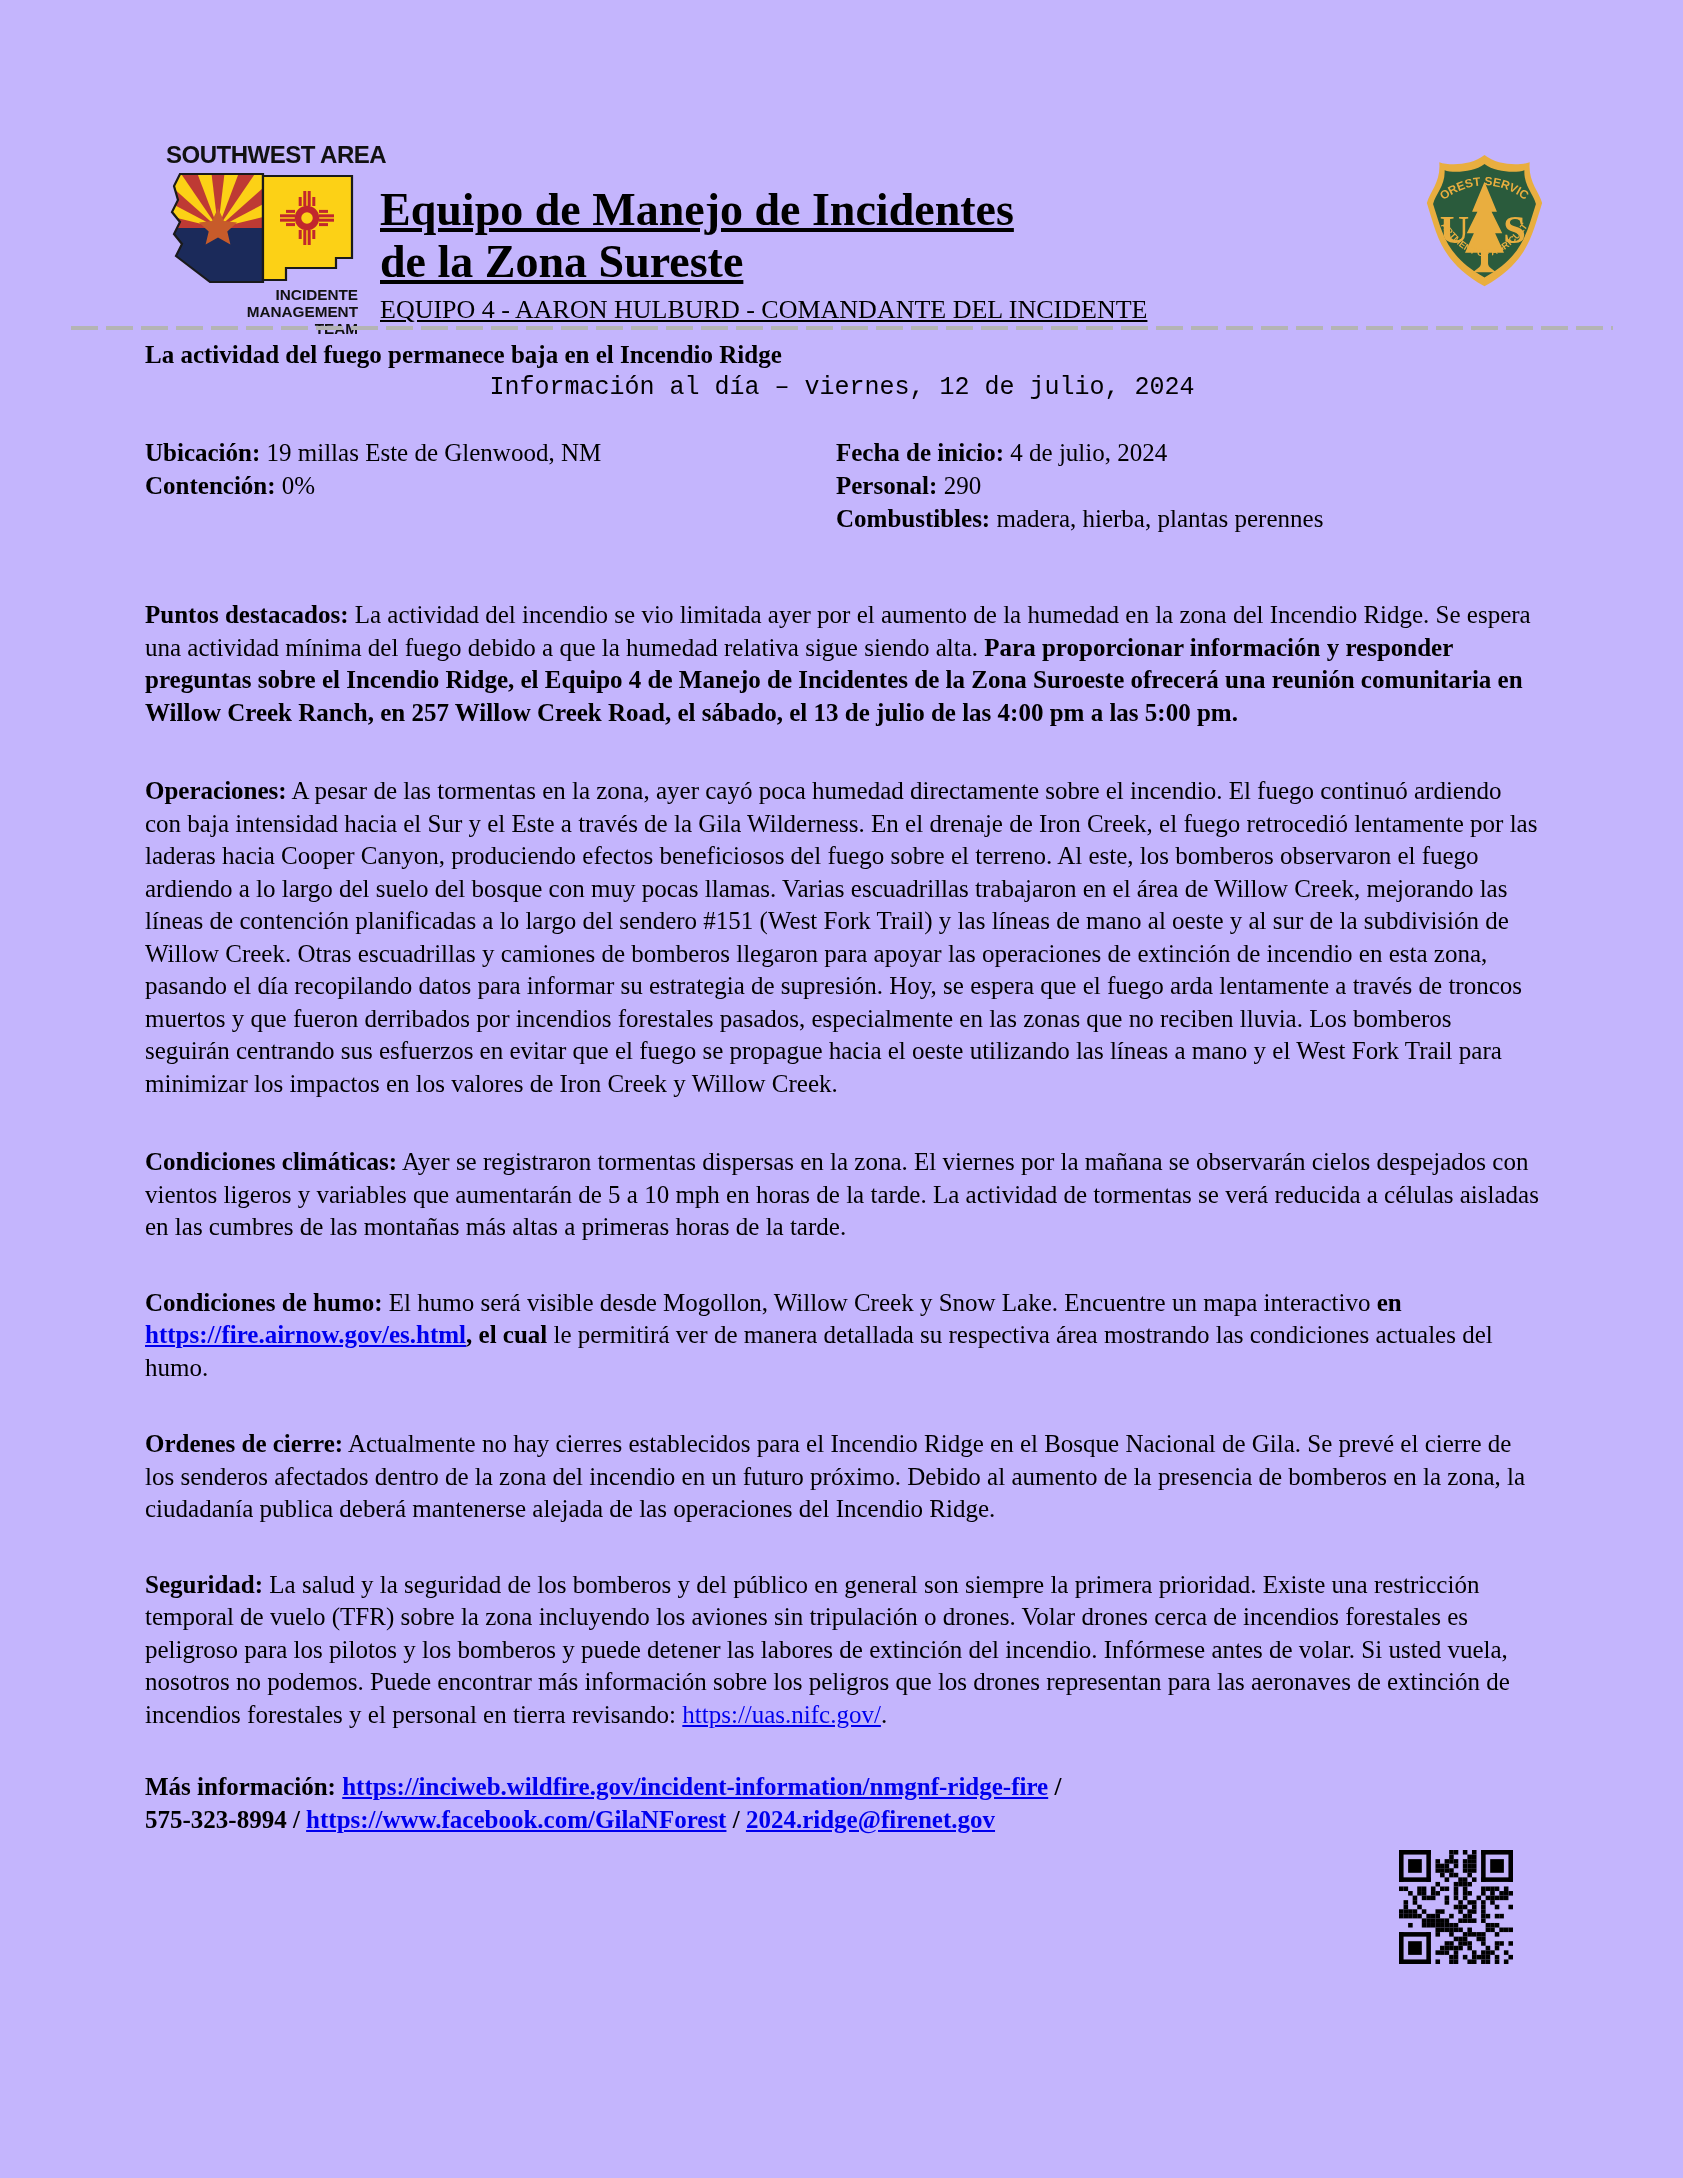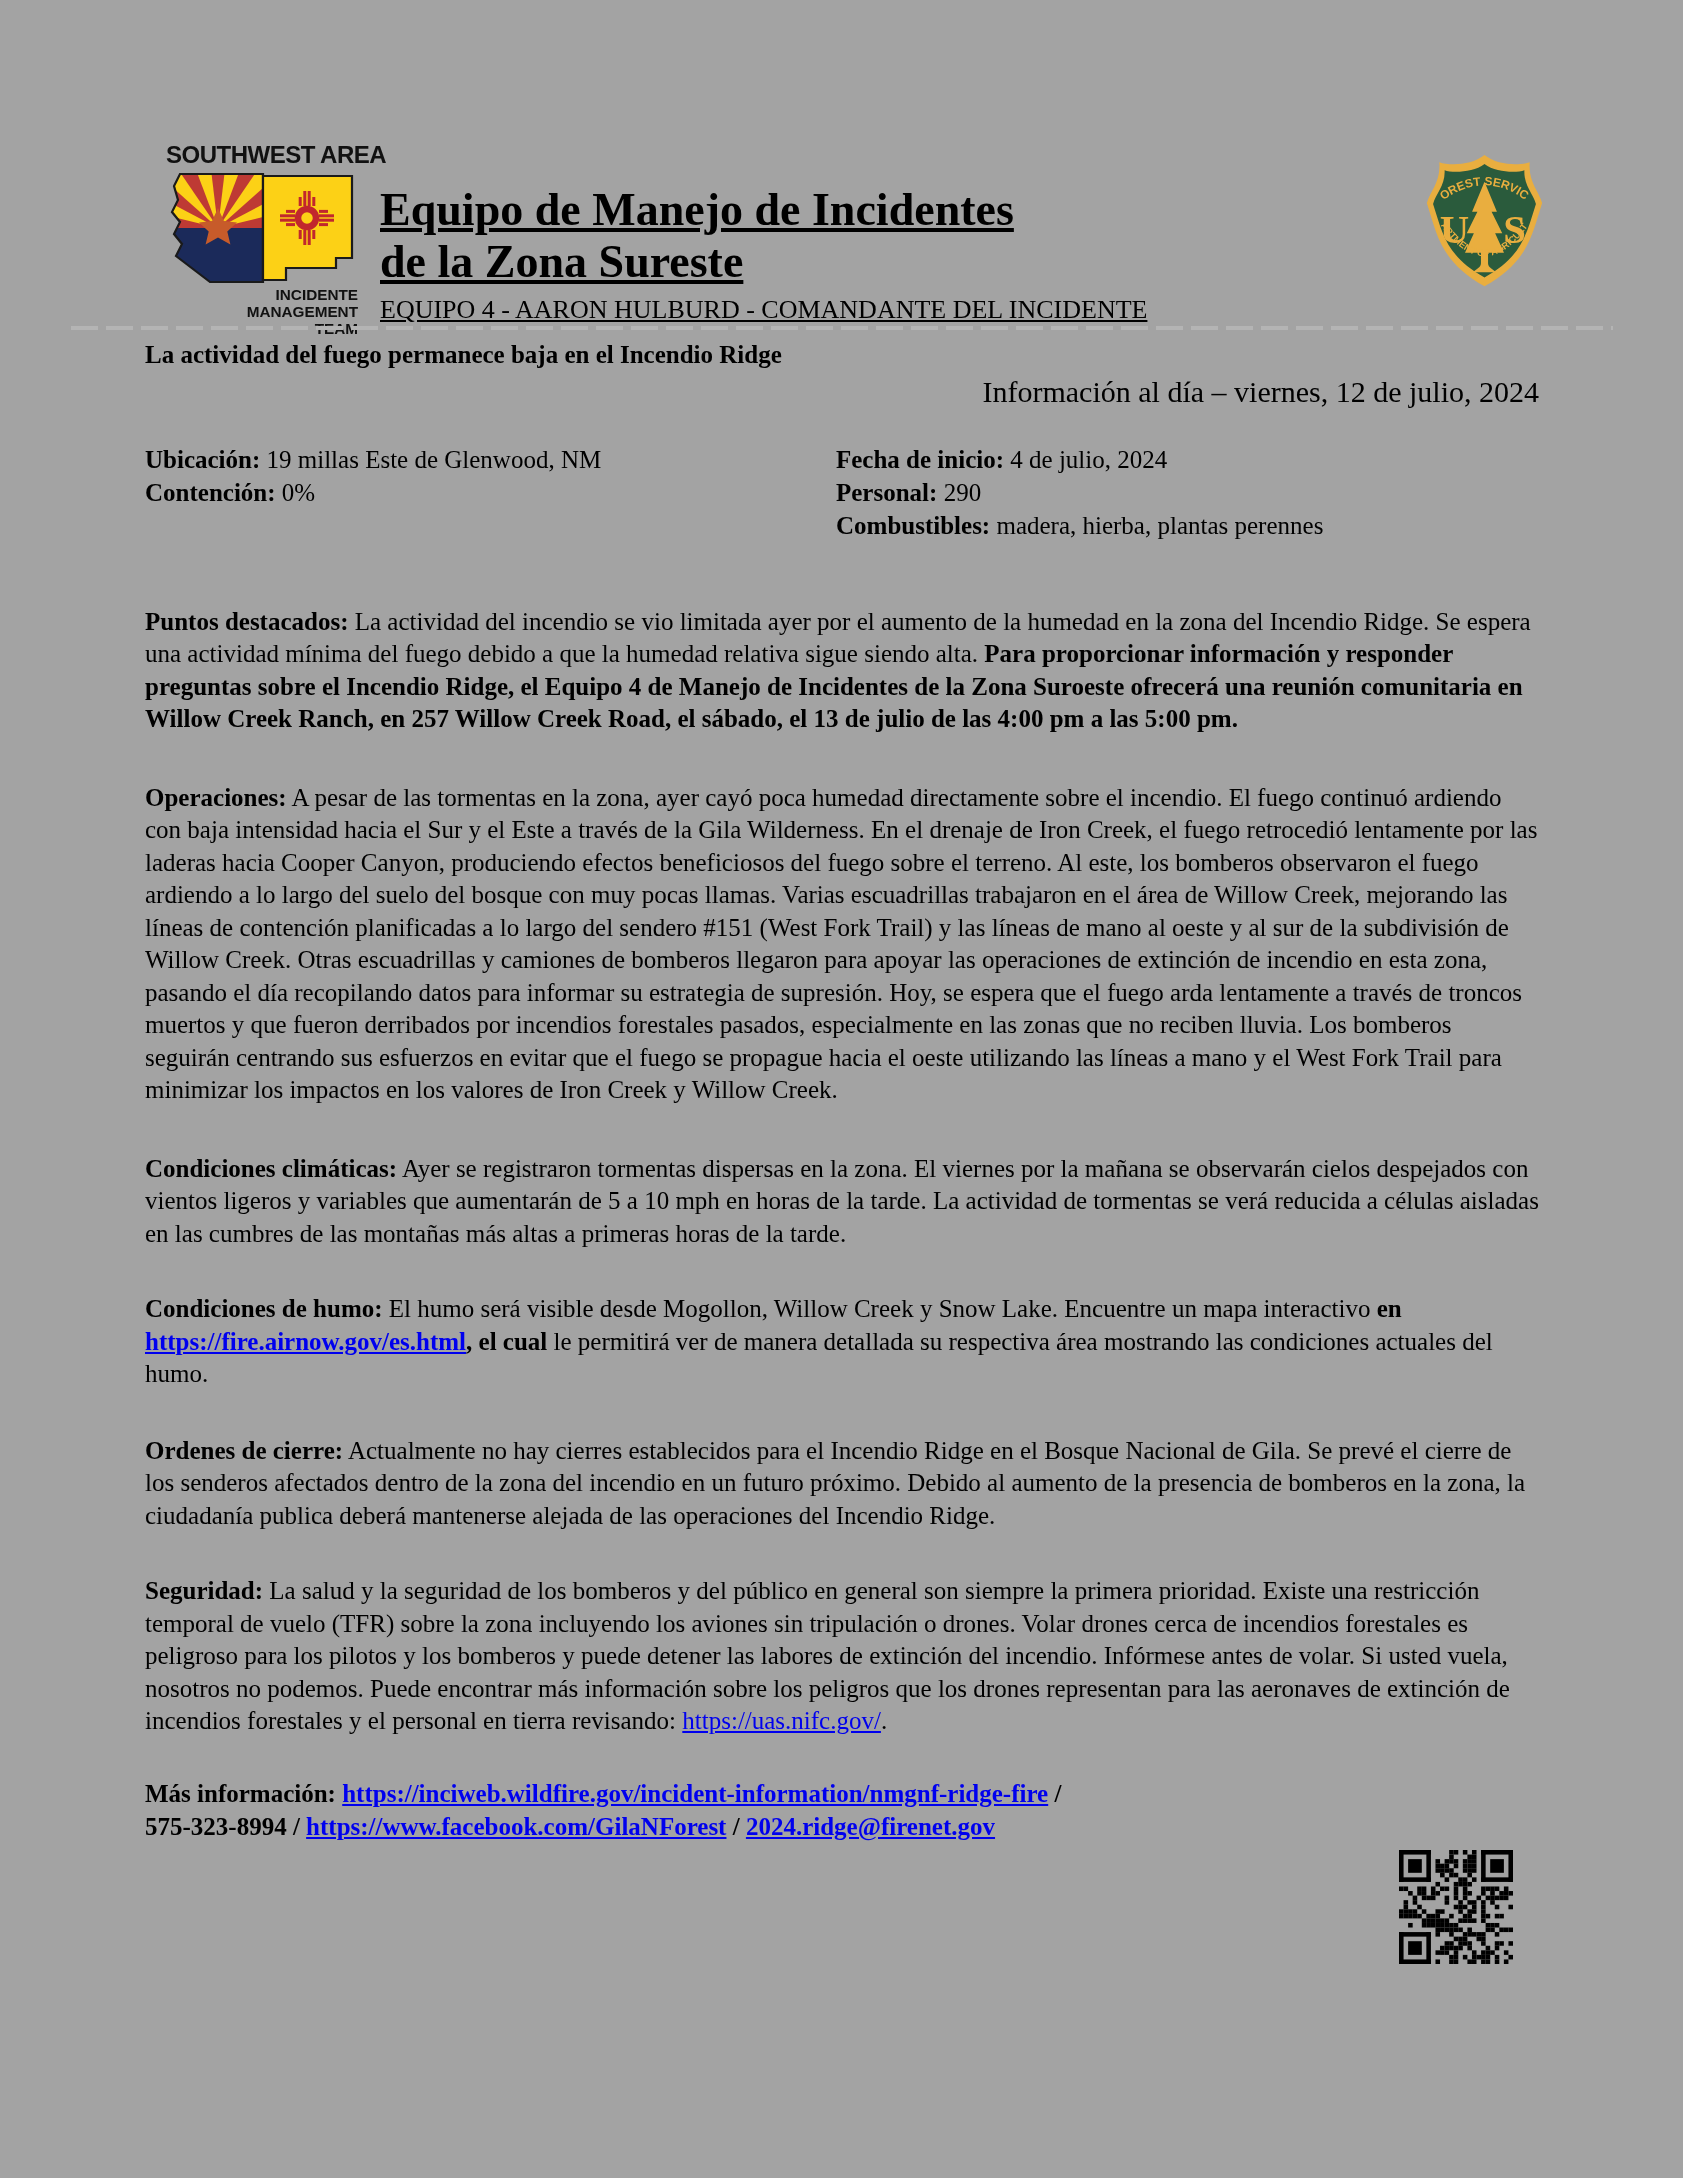--- a/index.html
+++ b/index.html
@@ -1,18 +1,18 @@
 <!DOCTYPE html>
 <html><head>
 <meta charset="utf-8">
 <style>
   * { margin:0; padding:0; box-sizing:border-box; }
   html,body { background:#e9e9e9; }
   .page {
-    position:relative; width:1683px; height:2178px; background:#a3a3a3;
+    position:relative; width:1683px; height:2178px; background:#c4b5fd;
     font-family:"Liberation Serif", serif; color:#000; overflow:hidden;
     margin:0 auto;
   }
   
   .logo-group { position:absolute; left:166px; top:141px; width:192px; }
   .swa-text {
     font-family:"Liberation Sans", sans-serif; font-weight:bold;
     font-size:24px; letter-spacing:-0.5px; white-space:nowrap; color:#111;
   }
   .flags { display:block; margin-top:3px; }
@@ -24,21 +24,21 @@
   .org-title { font-size:46px; font-weight:bold; line-height:1.14; letter-spacing:0; }
   .subtitle { font-size:26px; font-weight:normal; margin-top:6px; letter-spacing:0; white-space:nowrap; }
   .fs-shield { position:absolute; left:1418px; top:150px; }
   .separator {
     position:absolute; top:326px; left:71px; width:1542px; height:4px;
     background:repeating-linear-gradient(90deg,#b4b4b4 0 27px, rgba(0,0,0,0) 27px 35px);
   }
   
   .content { position:absolute; left:145px; top:339px; width:1394px; font-size:25px; line-height:1.3; }
   .headline { text-align:left; font-weight:bold; font-size:25px; }
-  .dateline { text-align:right; font-size:30px; }
+  .dateline { text-align:center; font-size:25px;font-family:Liberation Mono, monospace; }
   .stats { display:flex; margin-top:32px; line-height:1.32; }
   .stats-col { width:691px; }
   .stats-col + .stats-col { width:703px; }
   b, .bold { font-weight:bold; }
   .section { margin-top:44px; }
   .mt-puntos { margin-top:64px; }
   .mt-oper { margin-top:46px; }
   .mt-clima { margin-top:46px; }
   .mt-humo { margin-top:43px; }
   .mt-cierre { margin-top:44px; }

